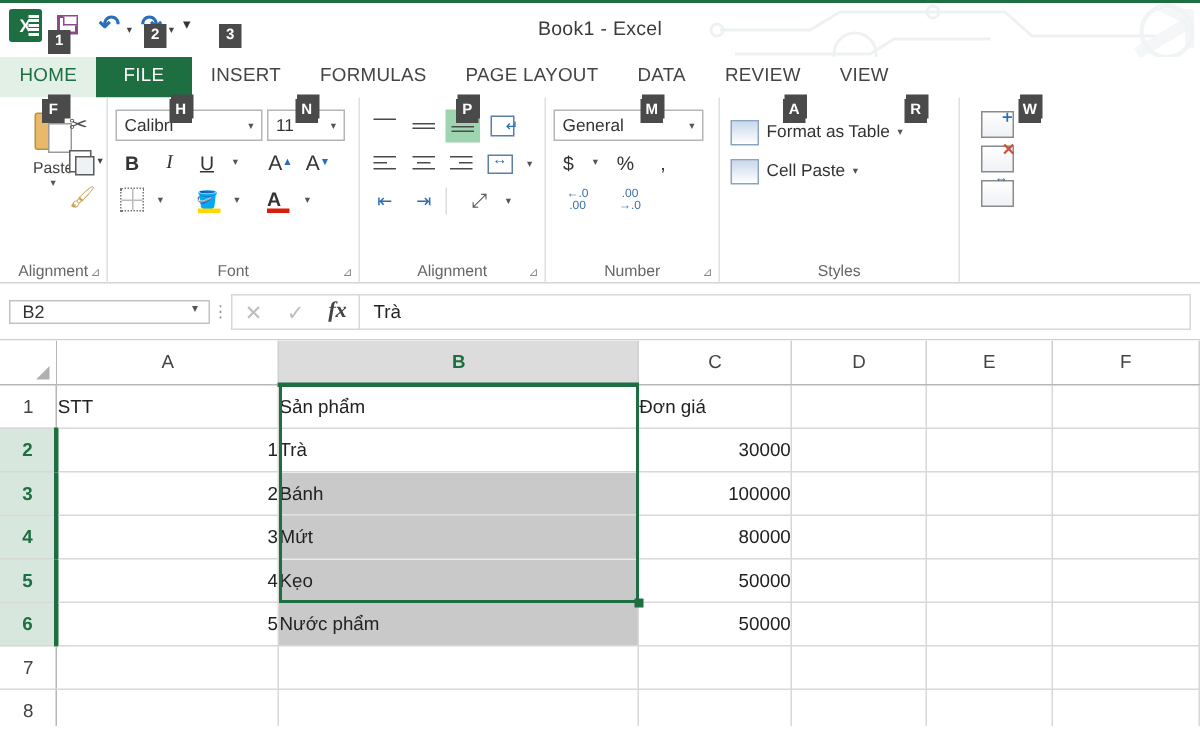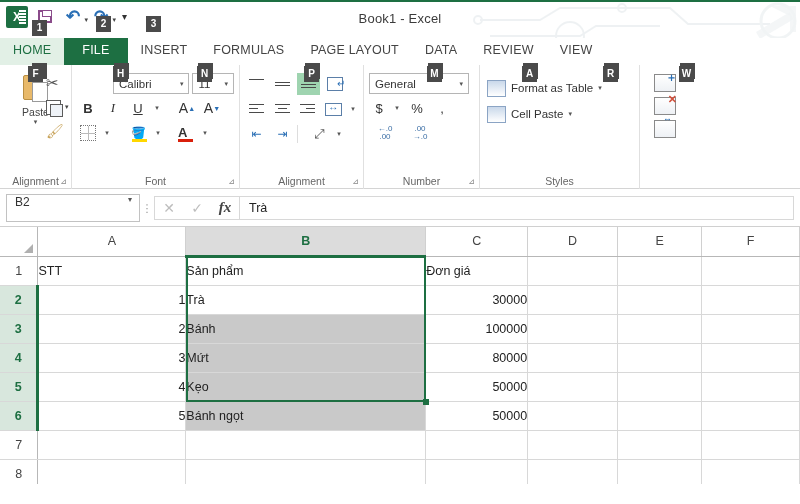--- a/index.html
+++ b/index.html
@@ -149,21 +149,21 @@
   
   .g-cells { width: 50px; border-right: none; }
   .cellico { width: 22px; height: 20px; margin: 3px auto; position: relative; cursor: pointer; }
   .cellico .gridsq { position: absolute; inset: 2px 0 0 0; border: 1px solid #8a8a8a;
      background: linear-gradient(#fff,#eef1f5); }
   .cellico .mark { position: absolute; right: -1px; top: -2px; font-size: 11px; font-weight: bold; }
 
   
   .fbar { height: 38px; background: #fff; display: flex; align-items: center; padding: 0 6px;
           border-bottom: 1px solid #d0d0d0; }
-  .namebox { width: 134px; height: 28px; border: 1px solid #c2c2c2; background: #fff;
+  .namebox { width: 134px; height: 16px; border: 1px solid #c2c2c2; background: #fff;
              display: flex; align-items: flex-start; padding: 0 3px 0 8px; font-size: 12px; color: #333; cursor: pointer; }
   .namebox .cv { margin-left: auto; font-size: 8px; color: #555; padding: 0 4px; }
   .dots { width: 14px; text-align: center; font-size: 11px; color: #999; letter-spacing: 0; line-height: 10px; cursor: pointer; }
   .fbtns { display: flex; align-items: center; height: 24px; border: 1px solid #d8d8d8; background: #fff; }
   .fbt { width: 28px; text-align: center; font-size: 14px; color: #bdbdbd; cursor: pointer; }
   .fbt.fx { color: #444; font-style: italic; font-family: "Liberation Serif", serif; font-weight: bold; font-size: 15px; }
   .finput { flex: 1; height: 24px; border: 1px solid #d8d8d8; border-left: none; background: #fff;
             display: flex; align-items: center; padding-left: 9px; font-size: 12.5px; color: #222; cursor: text; }
 
   
@@ -280,21 +280,21 @@
         </div>
         <div class="ci">
           <span class="brush">🖌</span>
         </div>
       </div>
       <div class="grp-name">Alignment</div>
       <div class="grp-launch">⊿</div>
     </div>
 
     <div class="grp g-font">
-      <div class="fr" style="margin-top:4px;margin-left:36px;">
+      <div class="fr" style="margin-top:4px;">
         <div class="fbox fname">
           <span>Calibri</span>
           <span class="cv">▾</span>
         </div>
         <div class="fbox fsize">
           <span>11</span>
           <span class="cv">▾</span>
         </div>
       </div>
       <div class="fr">
@@ -533,21 +533,21 @@
         <td class="cell num">4</td>
         <td class="cell selbg">Kẹo</td>
         <td class="cell num">50000</td>
         <td class="cell"></td>
         <td class="cell"></td>
         <td class="cell"></td>
       </tr>
       <tr>
         <th class="rhead act">6</th>
         <td class="cell num">5</td>
-        <td class="cell selbg">Bánh ngọt</td>
+        <td class="cell selbg">Nước phẩm</td>
         <td class="cell num">50000</td>
         <td class="cell"></td>
         <td class="cell"></td>
         <td class="cell"></td>
       </tr>
       <tr>
         <th class="rhead">7</th>
         <td class="cell"></td>
         <td class="cell"></td>
         <td class="cell"></td>

